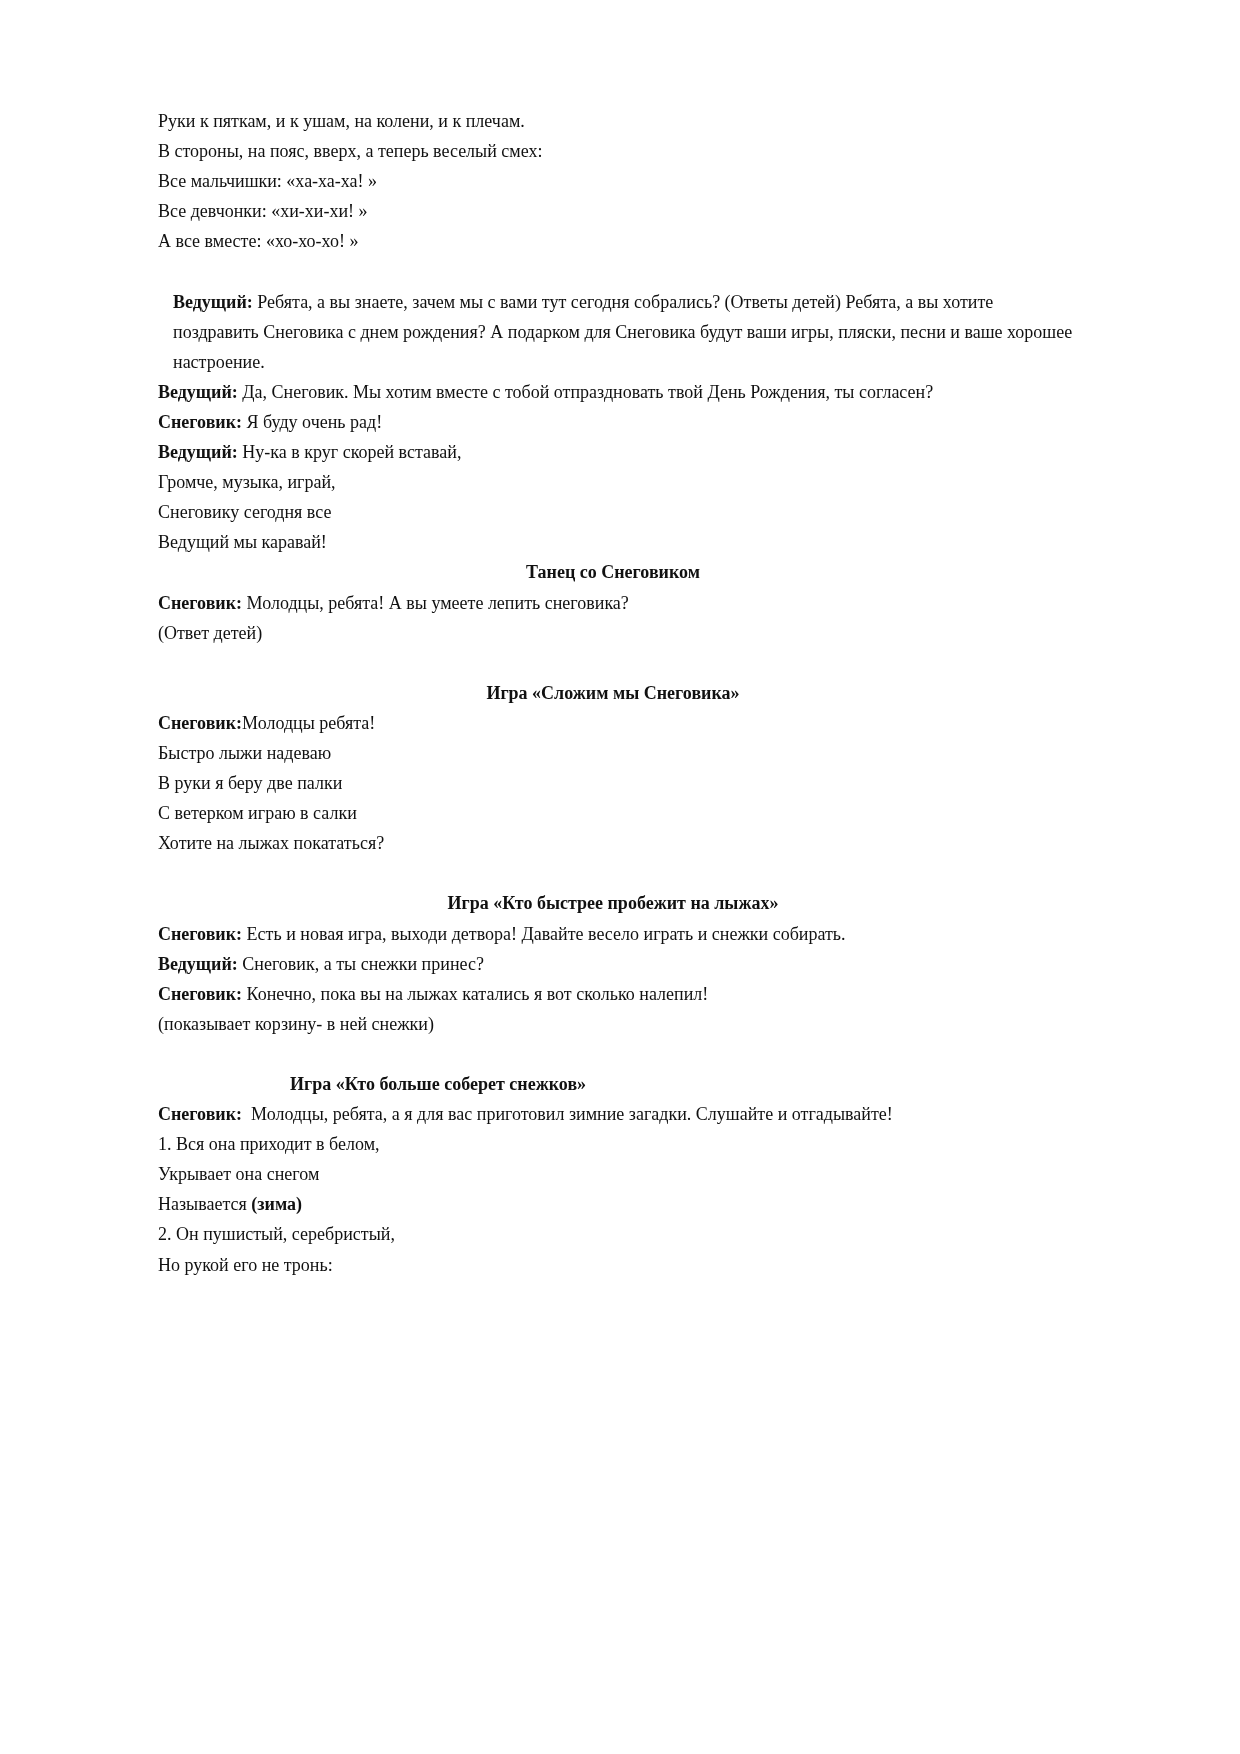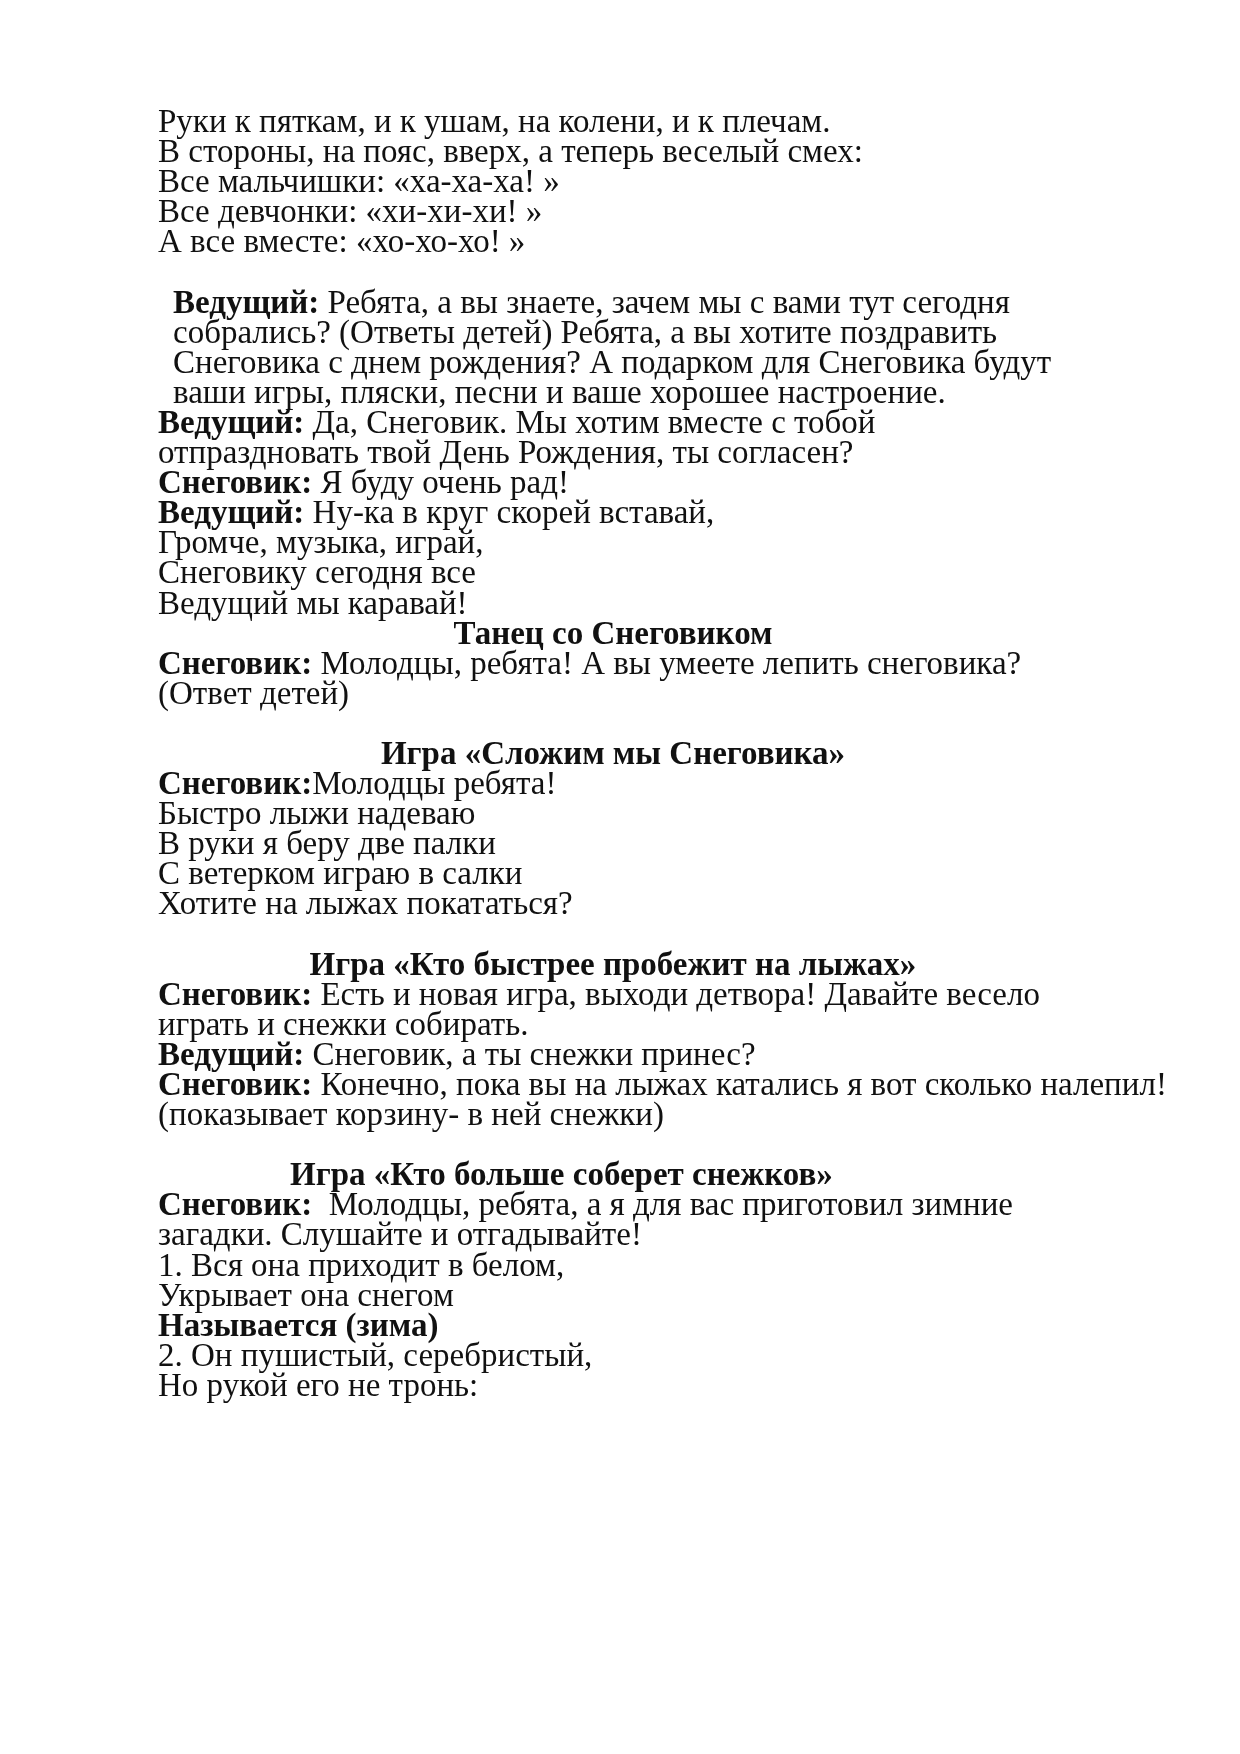--- a/index.html
+++ b/index.html
@@ -1,20 +1,20 @@
 <!DOCTYPE html>
 <html><head>
 <meta charset="utf-8">
 <style>
   html, body { margin: 0; padding: 0; background: #ffffff; }
   body { width: 1240px; height: 1754px; position: relative; overflow: hidden; }
   .page {
     position: absolute; left: 158px; top: 106px; width: 910px;
     font-family: "Liberation Serif", "DejaVu Serif", serif;
-    font-size: 33px; line-height: 30.1px; color: #111111;
+    font-size: 18px; line-height: 30.1px; color: #111111;
   }
   .line { white-space: nowrap; min-height: 30.1px; }
   .wrap { white-space: normal; }
   .blank { height: 30.1px; }
   .b { font-weight: bold; }
   .heading { font-weight: bold; white-space: nowrap; }
   .h-center { text-align: center; }
   .h-indent { padding-left: 132px; }
 </style>
 </head>
@@ -77,21 +77,21 @@
 
   <div class="blank"></div>
 
   <div class="line heading h-indent">Игра «Кто больше соберет снежков»</div>
 
   <div class="line wrap" style="width:905px;"><span class="b">Снеговик:</span><span style="white-space:pre-wrap;">  Молодцы, ребята, а я для вас приготовил зимние загадки. Слушайте и отгадывайте!</span></div>
 
   <div>
     <div class="line">1. Вся она приходит в белом,</div>
     <div class="line">Укрывает она снегом</div>
-    <div class="line"><span style="white-space:pre;font-weight:bold;">Называется </span><span class="b">(зима)</span></div>
+    <div class="line"><span style="white-space:pre;">Называется </span><span class="b">(зима)</span></div>
   </div>
 
   <div>
     <div class="line">2. Он пушистый, серебристый,</div>
     <div class="line">Но рукой его не тронь:</div>
   </div>
 
 </div>
 
 </body></html>

